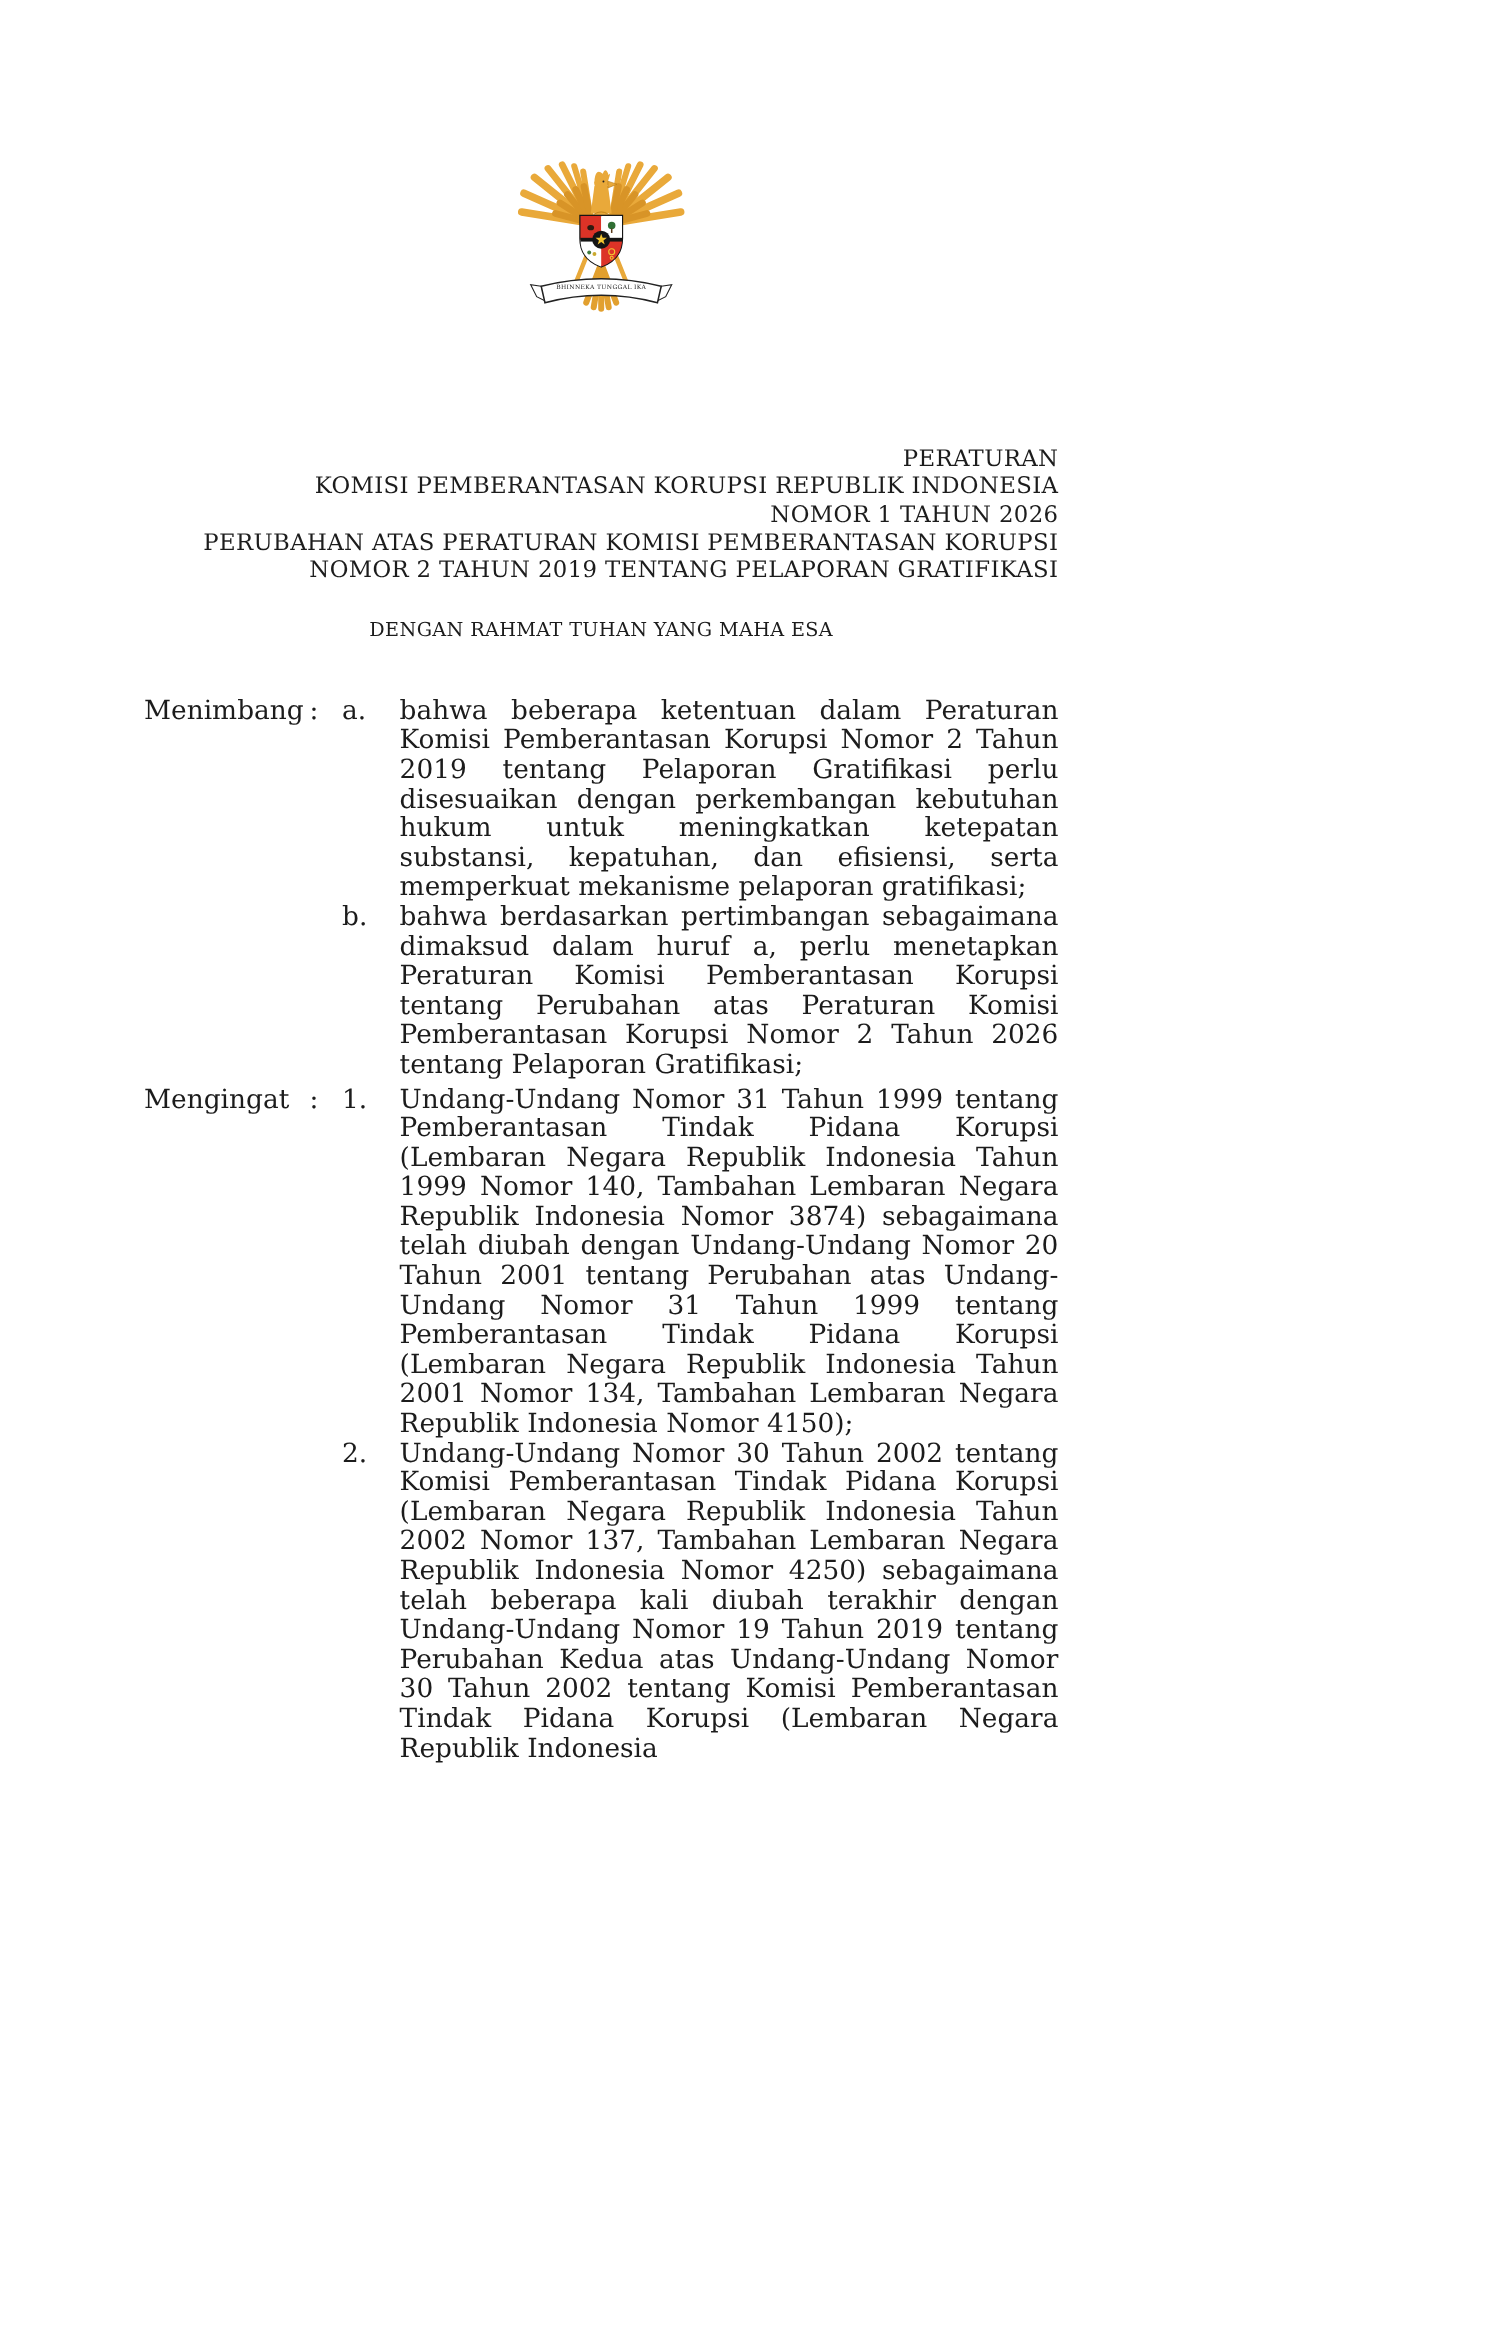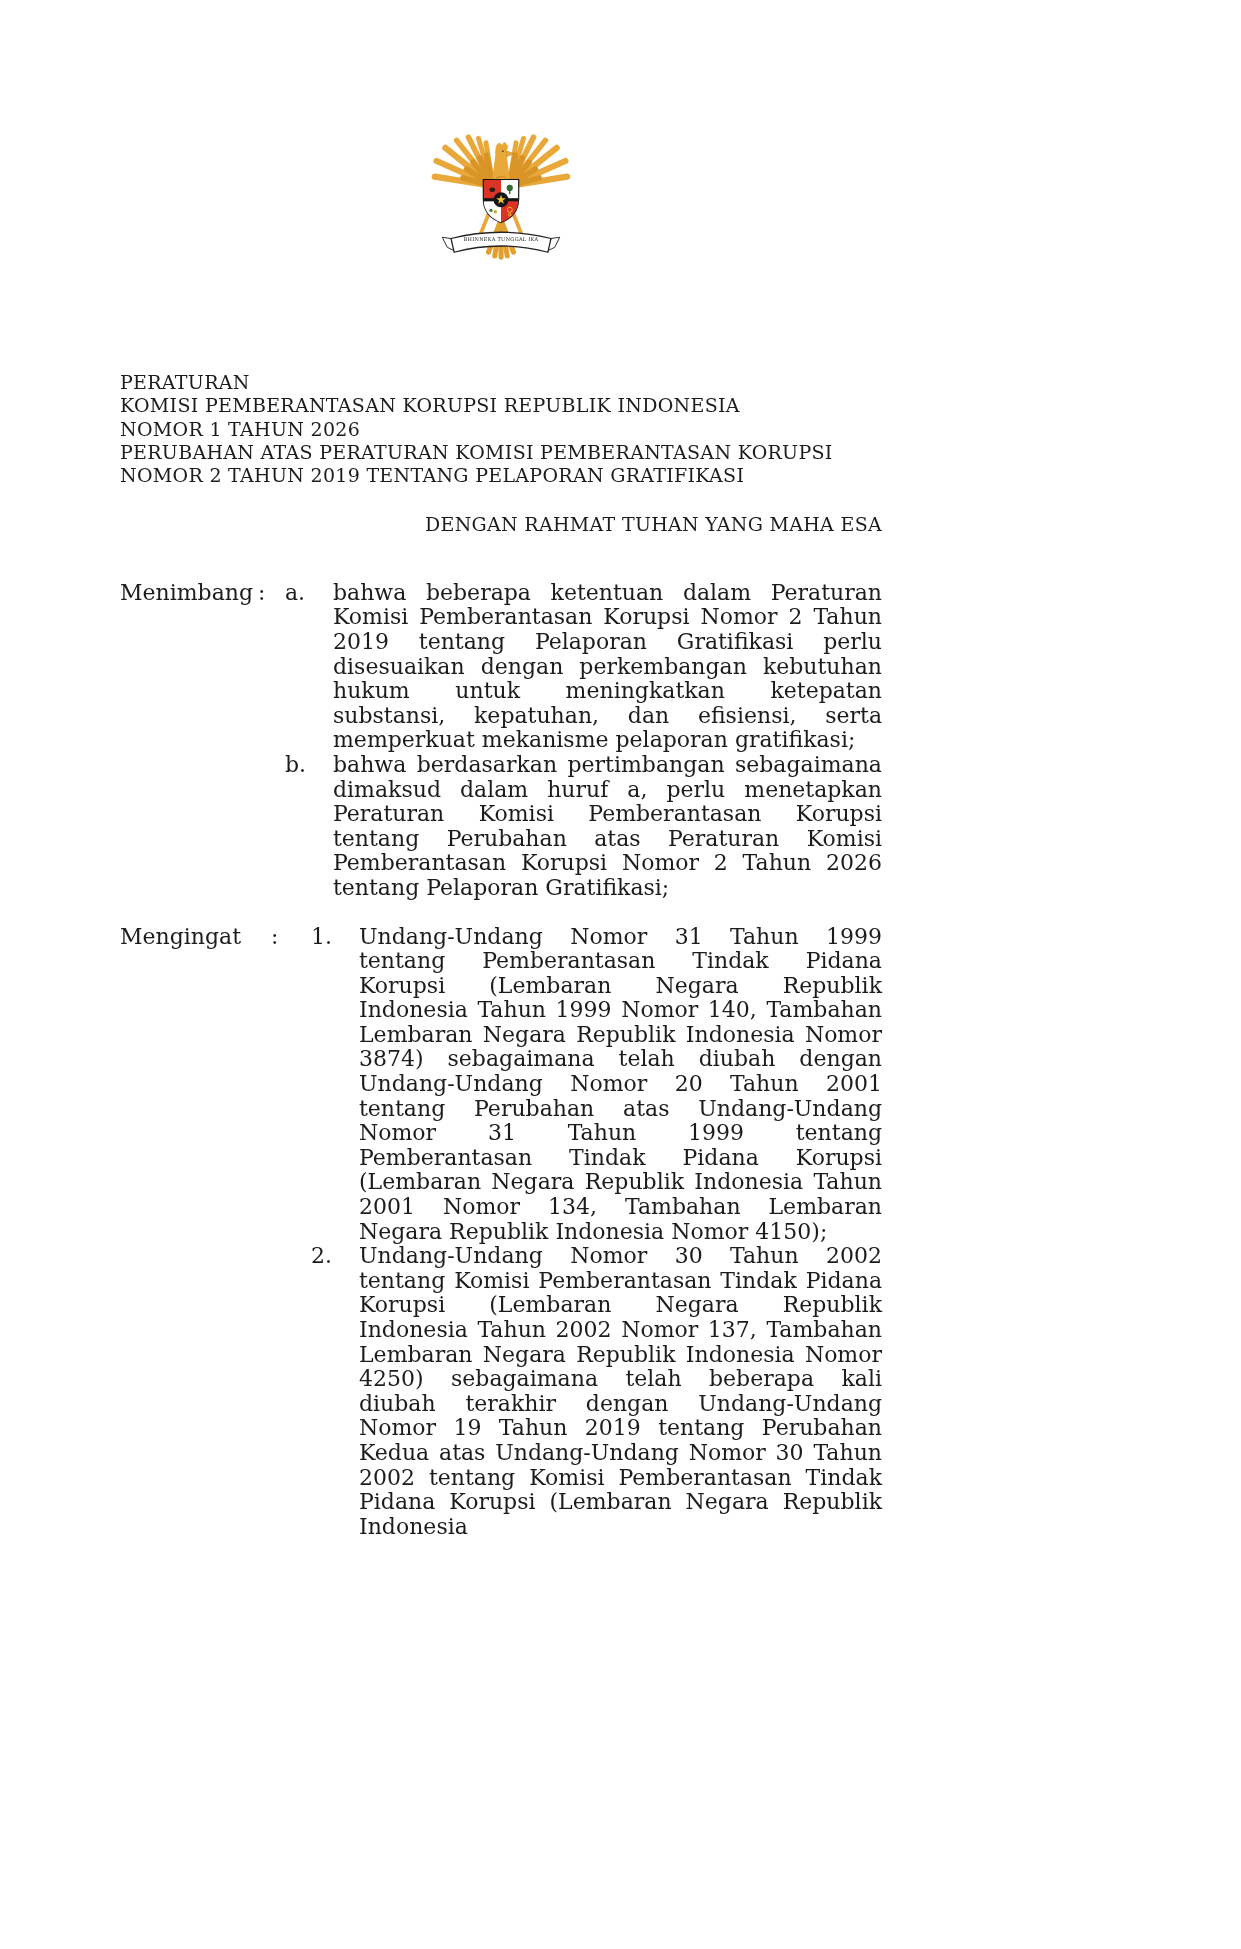--- a/index.html
+++ b/index.html
@@ -15,40 +15,40 @@
   .content {
     margin-left: 120px;
     width: 762px;
   }
   .emblem-wrap {
     padding-top: 112px;
     text-align: center;
   }
   .title-block {
     margin-top: 92px;
-    text-align: left;
+    text-align: right;
     font-size: 19px;
     line-height: 23.3px;
     letter-spacing: 0.3px;
   }
   .center-line {
-    text-align: right;
-    font-size: 19px;
+    text-align: center;
+    font-size: 16px;
     line-height: 23.3px;
     letter-spacing: 0.3px;
   }
   .invocation { margin-top: 26px; }
   .officiant  { margin-top: 24px; }
   .sections {
     margin-top: 44px;
     font-size: 22px;
     line-height: 24.6px;
   }
   .section { display: flex; align-items: flex-start; }
-  .section + .section { margin-top: 24px; gap: 13px; }
+  .section + .section { margin-top: 4px; }
   .section-label { flex: 0 0 138px; width: 138px; }
   .section-colon { flex: 0 0 27px; width: 27px; }
   .section-items { flex: 1; }
   .item { display: flex; align-items: flex-start; }
   .item-marker { flex: 0 0 48px; width: 48px; }
   .item-text {
     flex: 1;
     text-align: justify;
     text-justify: inter-word;
   }

